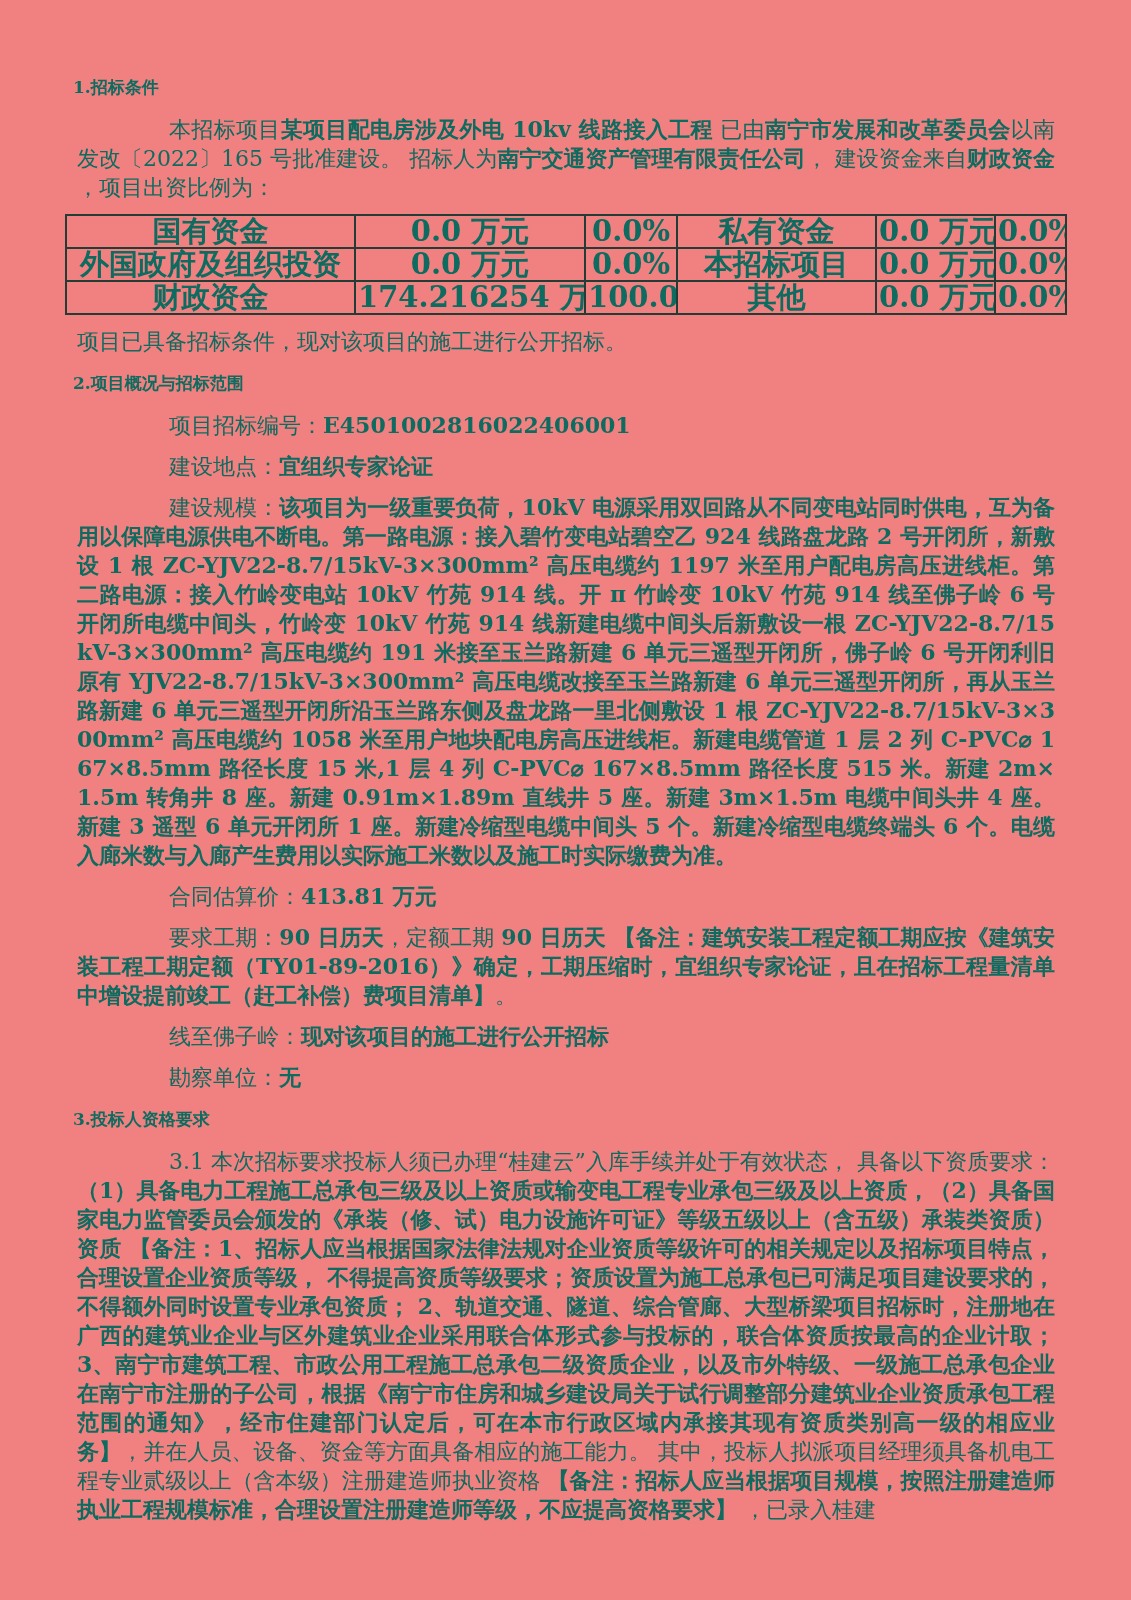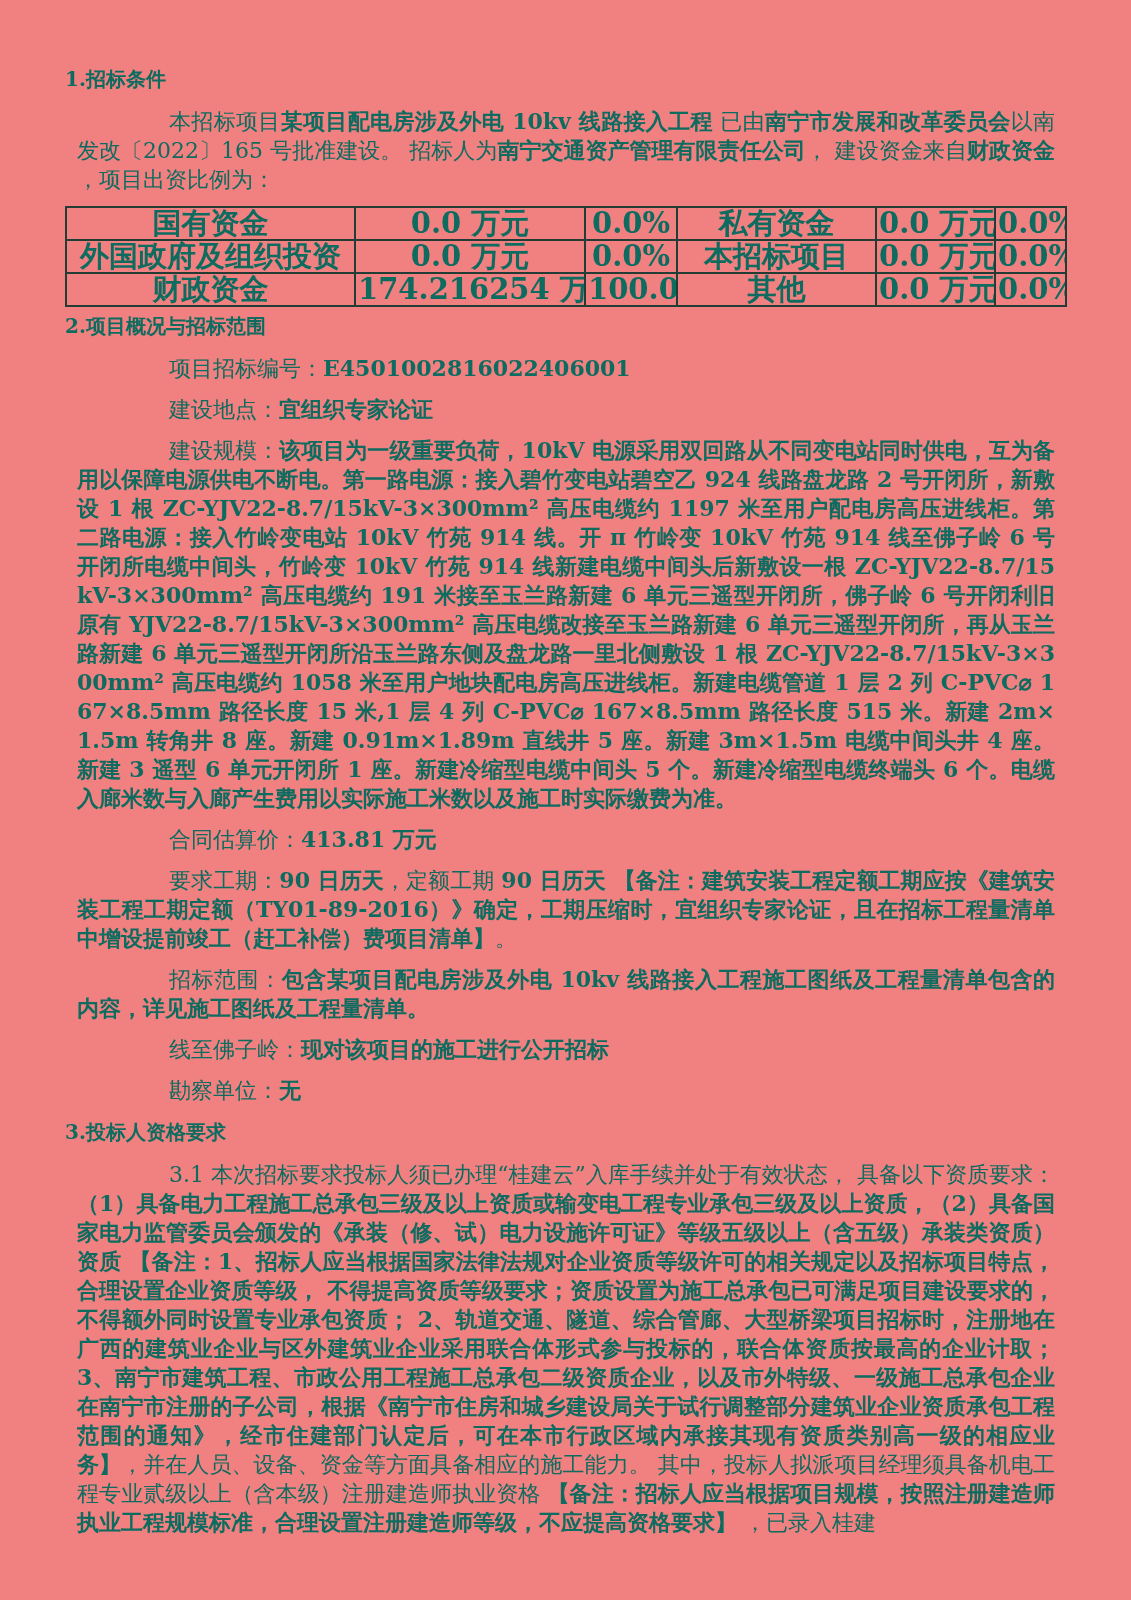--- a/index.html
+++ b/index.html
@@ -17,23 +17,23 @@
     overflow:hidden;
   }
   .para {
     margin:12px;
     text-align:justify;
     text-indent:92px;
     word-break:break-all;
   }
   .para.noindent { text-indent:0; }
   .h {
-    margin:0;
+    margin:8px;
     font-weight:bold;
-    font-size:20px;
+    font-size:17px;
     line-height:31px;
     text-align:left;
     text-indent:0;
   }
   b { font-weight:bold; }
   table.funding {
     width:100%;
     border-collapse:collapse;
     table-layout:fixed;
     margin:5px 0 4px 0;
@@ -91,29 +91,29 @@
         <td>财政资金</td>
         <td>174.216254 万元</td>
         <td>100.0%</td>
         <td>其他</td>
         <td>0.0 万元</td>
         <td>0.0%</td>
       </tr>
     </tbody>
   </table>
 
+  <p class="para noindent"><span>项目已具备招标条件，现对该项目的施工进行公开招标。</span></p>
 
   <h2 class="h"><b>2.项目概况与招标范围</b></h2>
 
   <p class="para"><span>项目招标编号：</span><b>E4501002816022406001</b></p>
   <p class="para"><span>建设地点：</span><b>宜组织专家论证</b></p>
   <p class="para"><span>建设规模：</span><b>该项目为一级重要负荷，10kV 电源采用双回路从不同变电站同时供电，互为备用以保障电源供电不断电。第一路电源：接入碧竹变电站碧空乙 924 线路盘龙路 2 号开闭所，新敷设 1 根 ZC-YJV22-8.7/15kV-3×300mm² 高压电缆约 1197 米至用户配电房高压进线柜。第二路电源：接入竹岭变电站 10kV 竹苑 914 线。开 π 竹岭变 10kV 竹苑 914 线至佛子岭 6 号开闭所电缆中间头，竹岭变 10kV 竹苑 914 线新建电缆中间头后新敷设一根 ZC-YJV22-8.7/15kV-3×300mm² 高压电缆约 191 米接至玉兰路新建 6 单元三遥型开闭所，佛子岭 6 号开闭利旧原有 YJV22-8.7/15kV-3×300mm² 高压电缆改接至玉兰路新建 6 单元三遥型开闭所，再从玉兰路新建 6 单元三遥型开闭所沿玉兰路东侧及盘龙路一里北侧敷设 1 根 ZC-YJV22-8.7/15kV-3×300mm² 高压电缆约 1058 米至用户地块配电房高压进线柜。新建电缆管道 1 层 2 列 C-PVC⌀ 167×8.5mm 路径长度 15 米,1 层 4 列 C-PVC⌀ 167×8.5mm 路径长度 515 米。新建 2m×1.5m 转角井 8 座。新建 0.91m×1.89m 直线井 5 座。新建 3m×1.5m 电缆中间头井 4 座。新建 3 遥型 6 单元开闭所 1 座。新建冷缩型电缆中间头 5 个。新建冷缩型电缆终端头 6 个。电缆入廊米数与入廊产生费用以实际施工米数以及施工时实际缴费为准。</b></p>
   <p class="para"><span>合同估算价：</span><b>413.81 万元</b></p>
   <p class="para"><span>要求工期：</span><b>90 日历天</b><span>，定额工期 </span><b>90 日历天</b><b> 【备注：建筑安装工程定额工期应按《建筑安装工程工期定额（TY01-89-2016）》确定，工期压缩时，宜组织专家论证，且在招标工程量清单中增设提前竣工（赶工补偿）费项目清单】</b><span>。</span></p>
-  <p class="para"><span>招标范围：</span><b>包含某项目配电房涉及外电 10kv 线路接入工程施工图纸及工程量清单包含的内容，详见施工图纸及工程量清单。</b></p>
   <p class="para"><span>线至佛子岭：</span><b>现对该项目的施工进行公开招标</b></p>
   <p class="para"><span>勘察单位：</span><b>无</b></p>
 
   <h2 class="h"><b>3.投标人资格要求</b></h2>
 
   <p class="para"><span>3.1 本次招标要求投标人须已办理“桂建云”入库手续并处于有效状态， 具备以下资质要求：</span><b>（1）具备电力工程施工总承包三级及以上资质或输变电工程专业承包三级及以上资质，（2）具备国家电力监管委员会颁发的《承装（修、试）电力设施许可证》等级五级以上（含五级）承装类资质）资质 【备注：1、招标人应当根据国家法律法规对企业资质等级许可的相关规定以及招标项目特点，合理设置企业资质等级， 不得提高资质等级要求；资质设置为施工总承包已可满足项目建设要求的，不得额外同时设置专业承包资质； 2、轨道交通、隧道、综合管廊、大型桥梁项目招标时，注册地在广西的建筑业企业与区外建筑业企业采用联合体形式参与投标的，联合体资质按最高的企业计取； 3、南宁市建筑工程、市政公用工程施工总承包二级资质企业，以及市外特级、一级施工总承包企业在南宁市注册的子公司，根据《南宁市住房和城乡建设局关于试行调整部分建筑业企业资质承包工程范围的通知》，经市住建部门认定后，可在本市行政区域内承接其现有资质类别高一级的相应业务】</b><span>，并在人员、设备、资金等方面具备相应的施工能力。 其中，投标人拟派项目经理须具备机电工程专业贰级以上（含本级）注册建造师执业资格 </span><b>【备注：招标人应当根据项目规模，按照注册建造师执业工程规模标准，合理设置注册建造师等级，不应提高资格要求】</b><span> ，已录入桂建</span></p>
 
 </div>
 
 </body></html>

